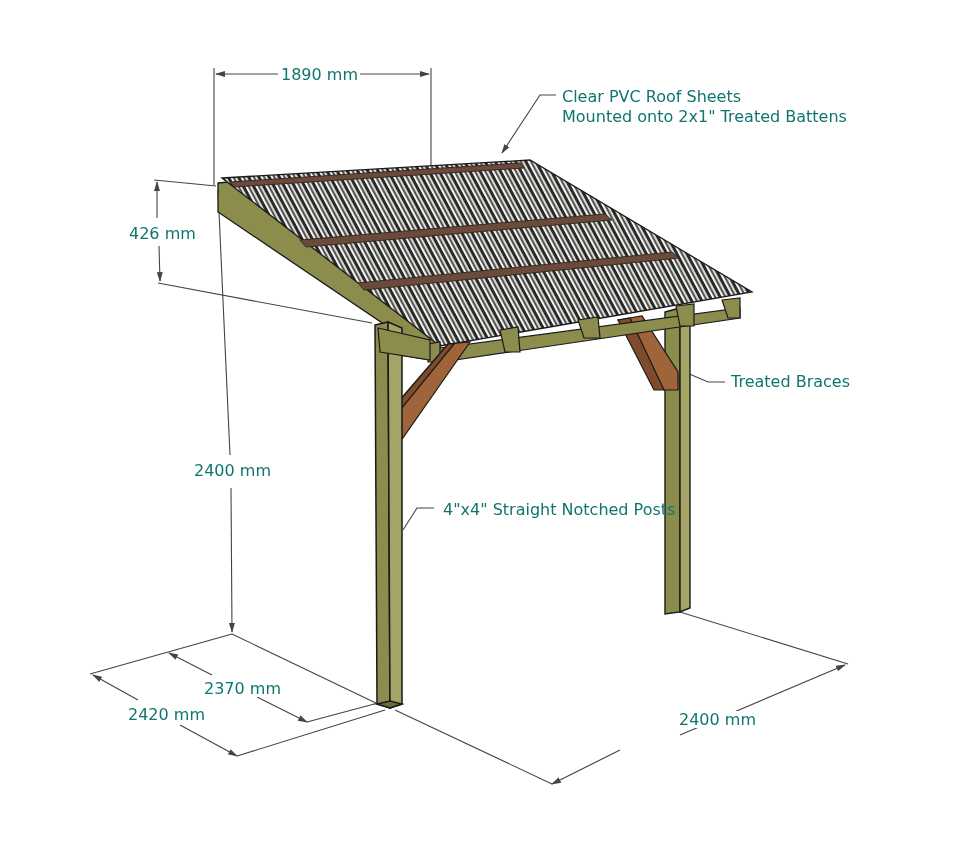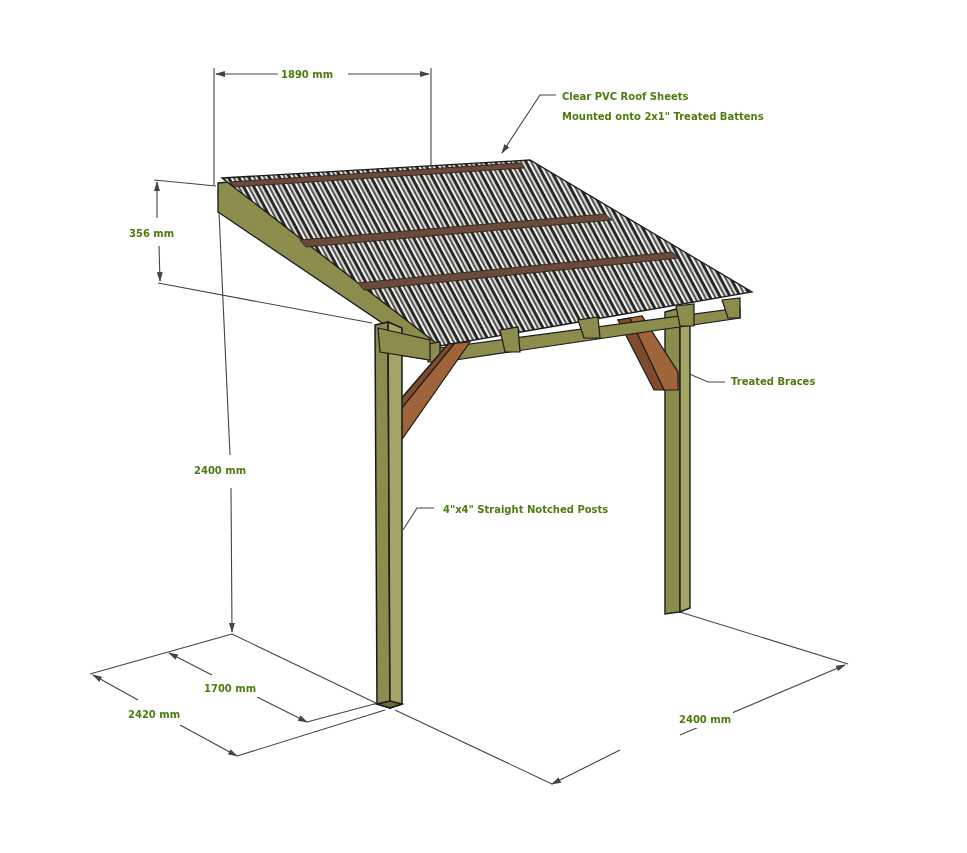--- a/index.html
+++ b/index.html
@@ -1,20 +1,20 @@
 <!DOCTYPE html>
 <html><head>
 <meta charset="utf-8">
 <style>
   html, body { margin: 0; padding: 0; background: #ffffff; }
   body { width: 967px; height: 853px; position: relative; overflow: hidden;
          font-family: "DejaVu Sans", sans-serif; }
   #scene { position: absolute; left: 0; top: 0; }
-  .label { position: absolute; font-family: "DejaVu Sans", sans-serif; font-size: 10px;
-           color: #4d7c0f; white-space: nowrap; background: #ffffff; line-height: 17px; padding: 0 2px; font-weight: bold; }
+  .label { position: absolute; font-family: "DejaVu Sans", sans-serif; font-size: 16px;
+           color: #0f766e; white-space: nowrap; background: #ffffff; line-height: 17px; padding: 0 2px; }
   .label.nobg { background: transparent; }
 </style>
 </head>
 <body>
 
 <svg id="scene" width="967" height="853" viewBox="0 0 967 853" xmlns="http://www.w3.org/2000/svg">
   <defs>
     <marker id="arr" viewBox="0 0 10 10" refX="9" refY="5" markerWidth="9" markerHeight="9" orient="auto-start-reverse">
       <path d="M0,2 L10,5 L0,8 z" fill="#444"></path>
     </marker>
@@ -104,22 +104,22 @@
   <g stroke="#1a1a1a" stroke-width="1.5">
     <polygon points="375,325 388,322 390,708 377,704" fill="#8c8c4c"></polygon>
     <polygon points="388,322 402,328 402,704 390,708" fill="#a4a466"></polygon>
     <polygon points="377,704 390,708 402,704 390,701" fill="#6e6e38"></polygon>
   </g>
 
   <polygon points="378,328 430,340 430,360 380,352" fill="#8c8c4c" stroke="#1a1a1a" stroke-width="1.2"></polygon>
 </svg>
 
 <span class="label" style="left:279px; top:66px;">1890 mm</span>
-<span class="label" style="left:127px; top:225px;">356 mm</span>
+<span class="label" style="left:127px; top:225px;">426 mm</span>
 <span class="label" style="left:192px; top:462px;">2400 mm</span>
-<span class="label" style="left:202px; top:680px;">1700 mm</span>
+<span class="label" style="left:202px; top:680px;">2370 mm</span>
 <span class="label" style="left:126px; top:706px;">2420 mm</span>
 <span class="label" style="left:677px; top:711px;">2400 mm</span>
 
 <span class="label nobg" style="left:560px; top:88px;text-align:right;">Clear PVC Roof Sheets</span>
 <span class="label nobg" style="left:560px; top:108px;">Mounted onto 2x1" Treated Battens</span>
 <span class="label nobg" style="left:729px; top:373px;">Treated Braces</span>
 <span class="label nobg" style="left:441px; top:501px;">4"x4" Straight Notched Posts</span>
 
 </body></html>

